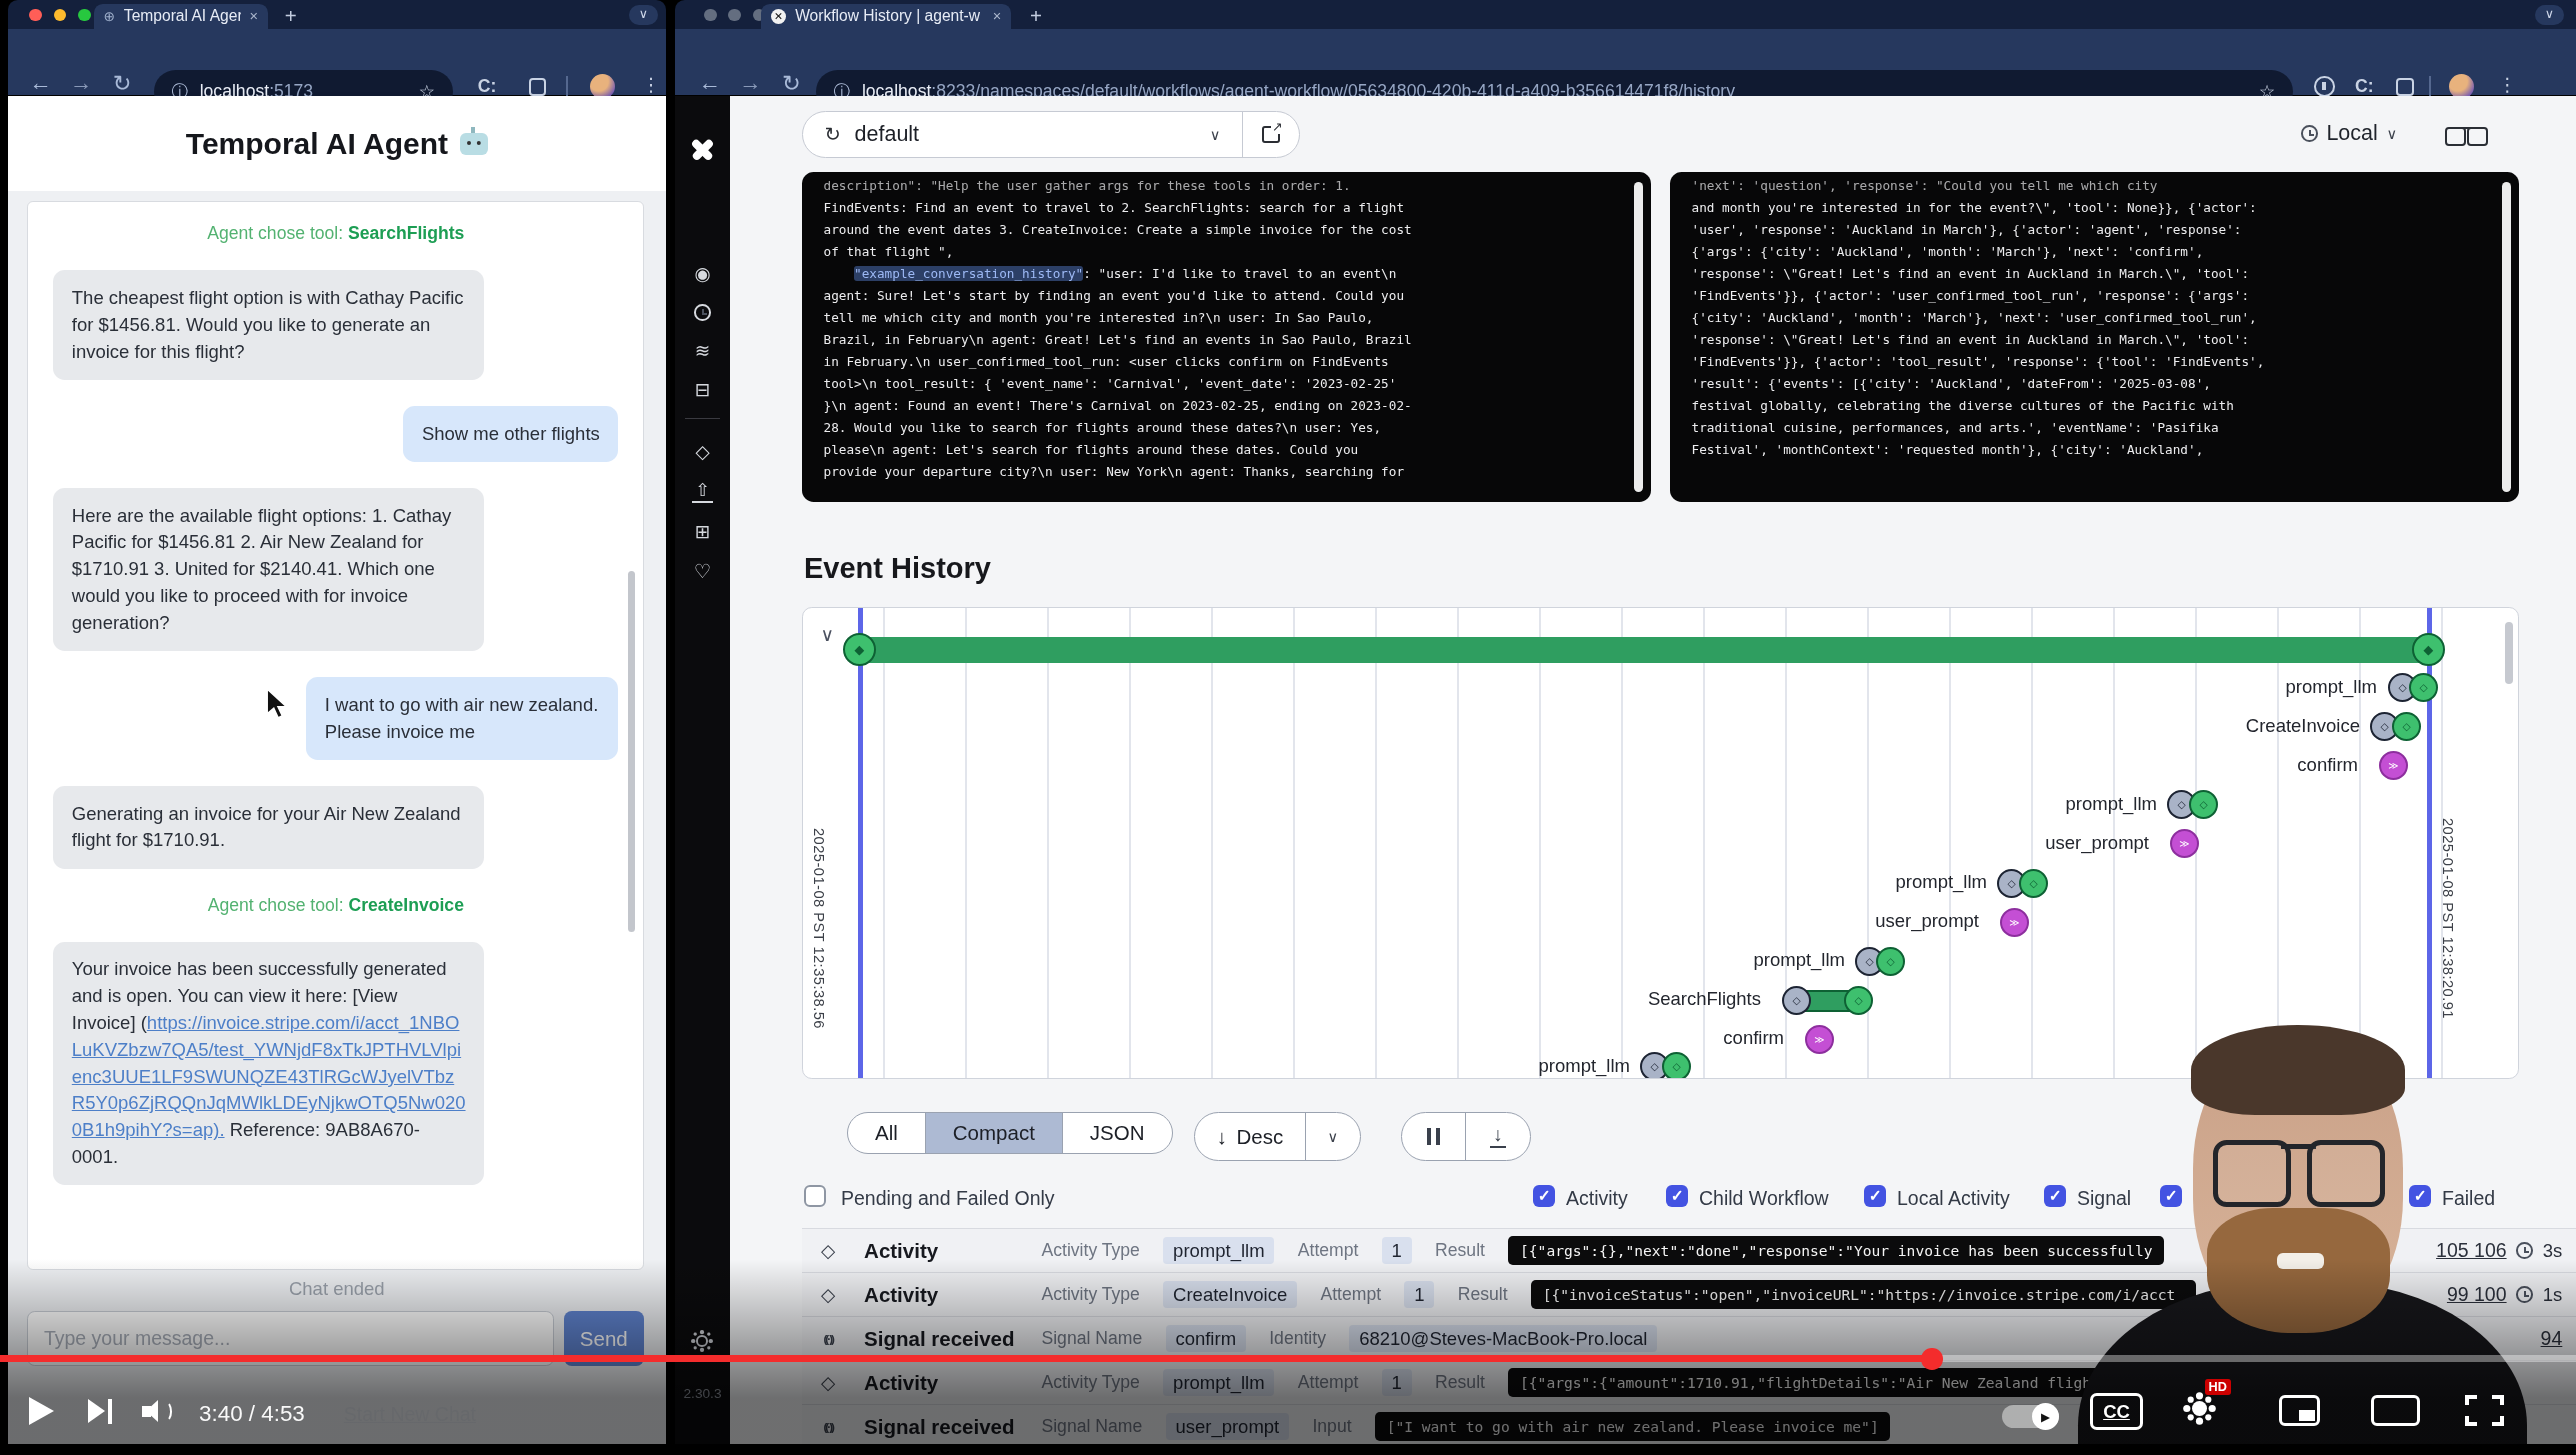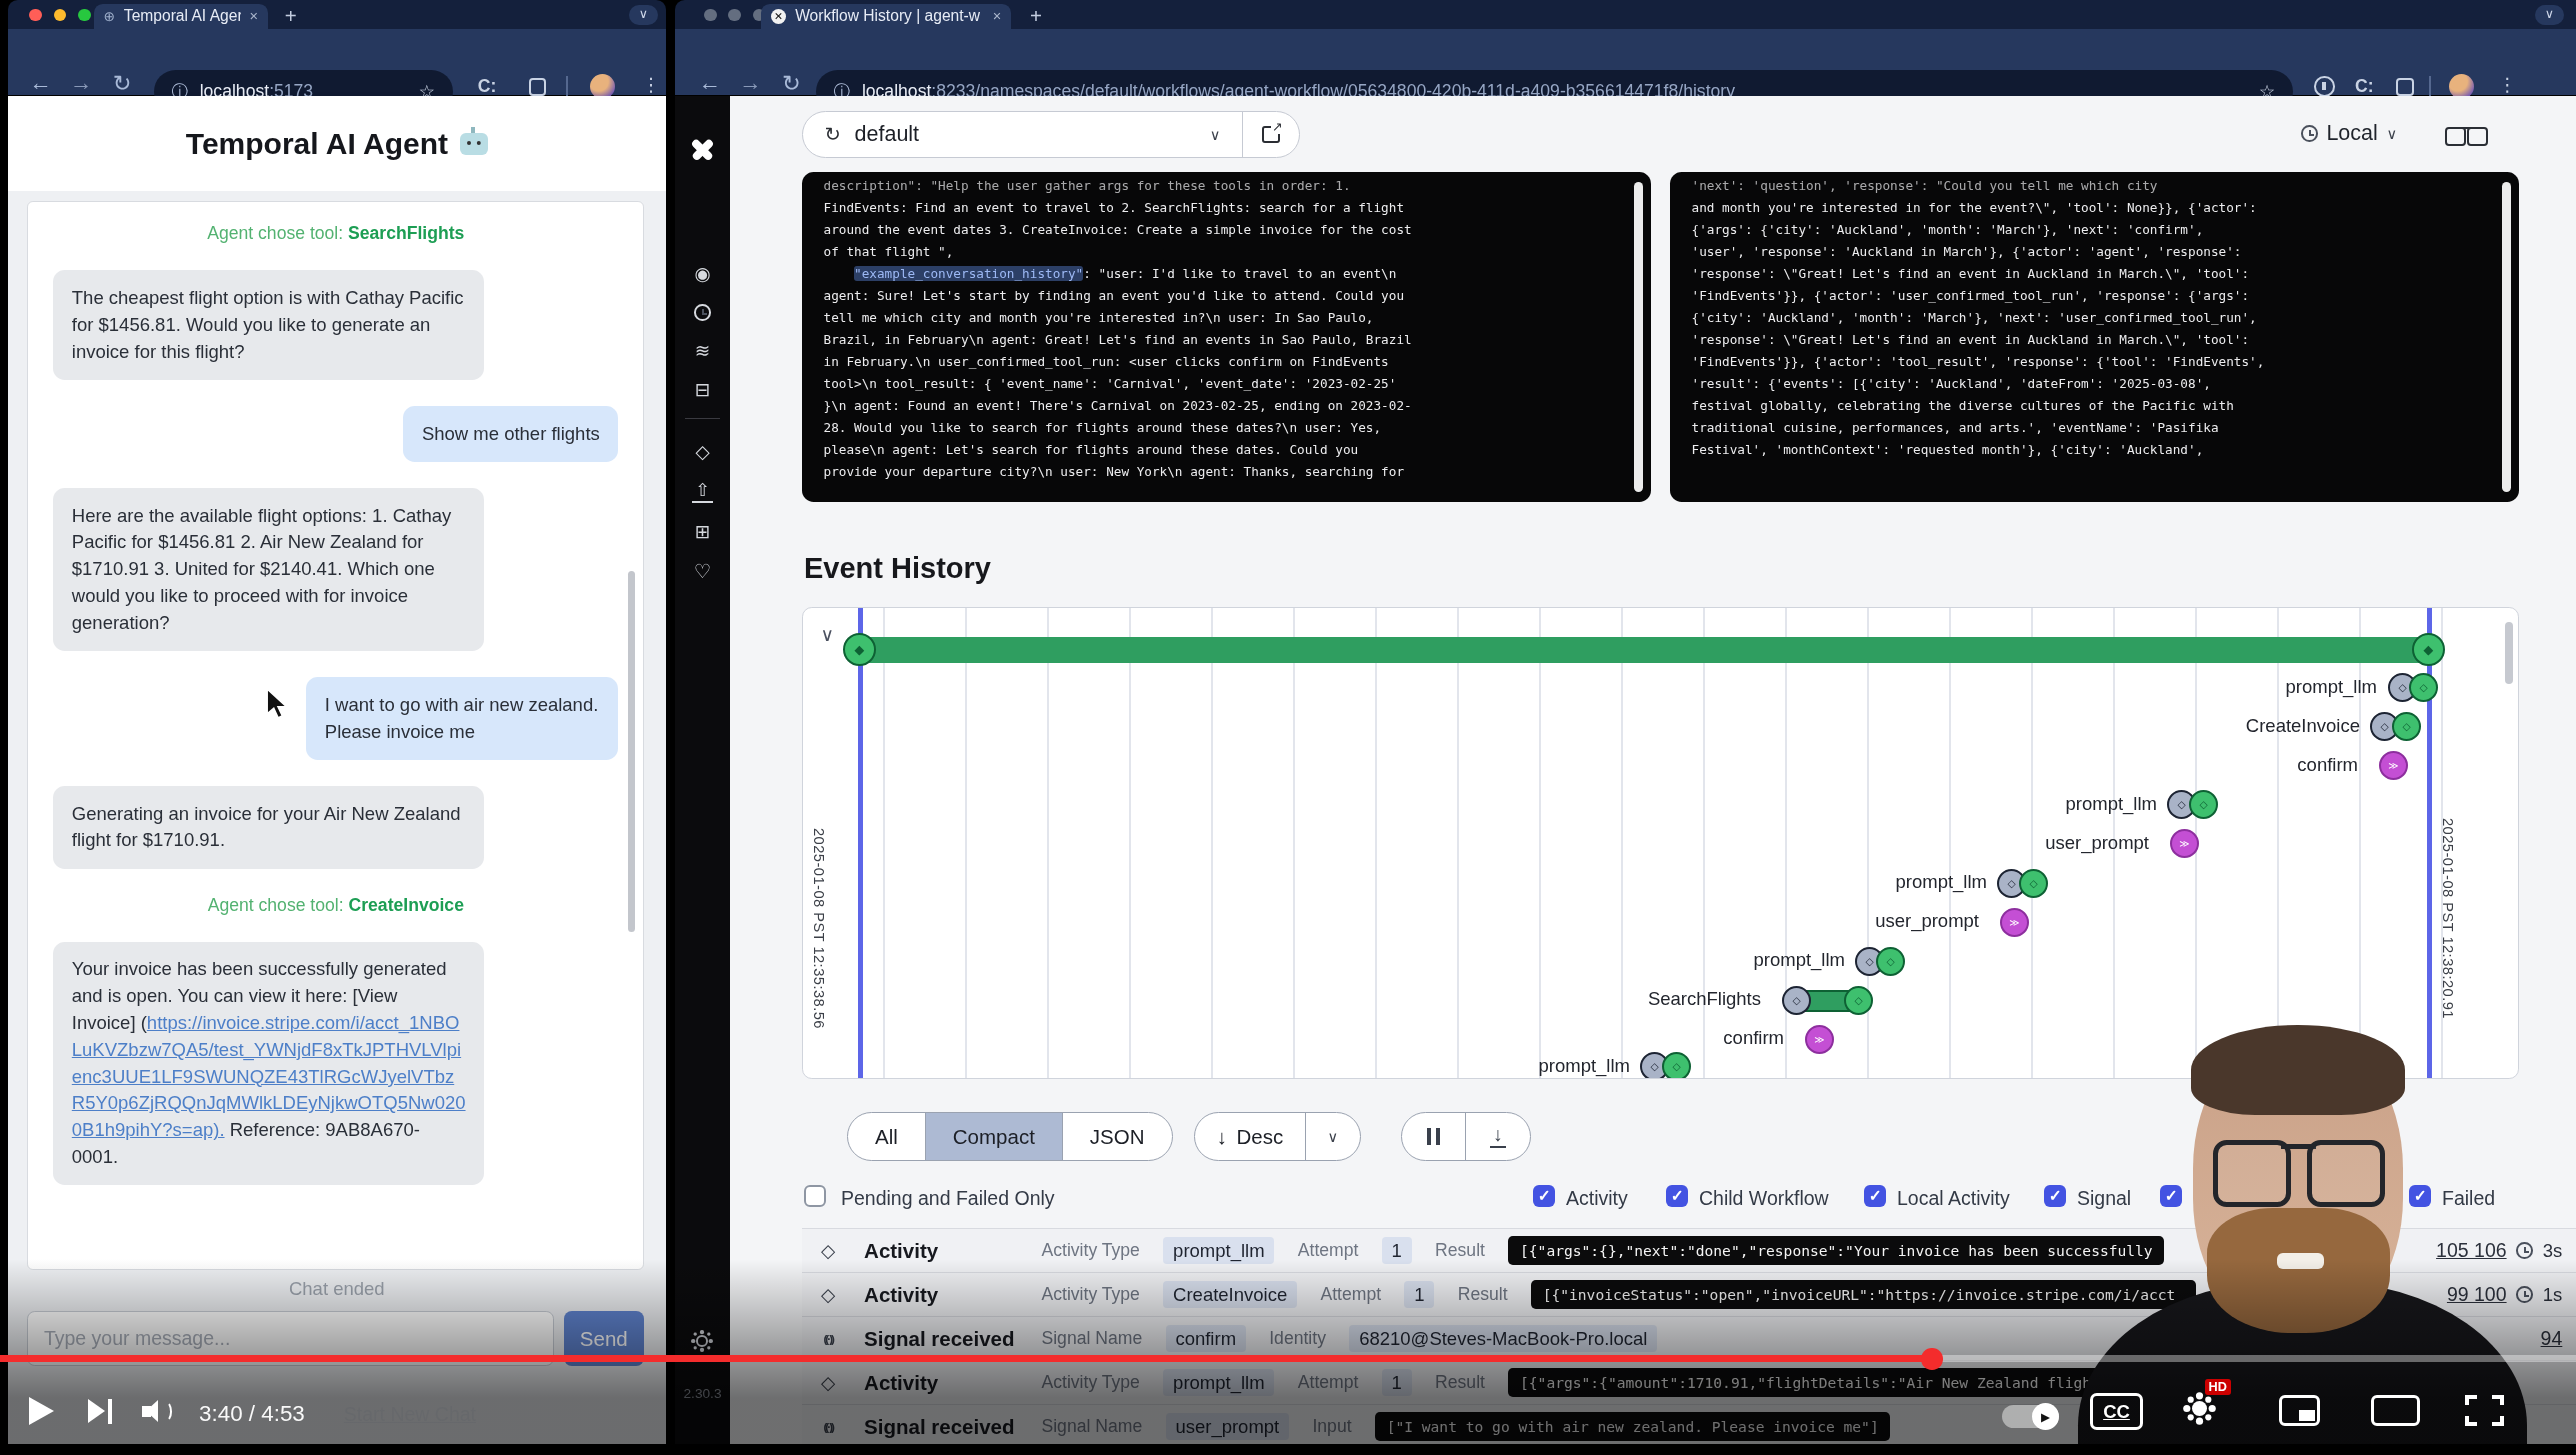--- a/index.html
+++ b/index.html
@@ -112,21 +112,21 @@
         color:#0e6134;font-size:12.7px;display:flex;align-items:center;justify-content:center;top:25px;}
   .axis{position:absolute;writing-mode:vertical-rl;font-size:14.6px;color:#3c4048;letter-spacing:0.5px;}
   .tl-label{position:absolute;font-size:18.5px;color:#23262e;white-space:nowrap;transform:translateY(-55%);}
   .ec{position:absolute;width:29px;height:29px;border-radius:50%;display:flex;align-items:center;justify-content:center;font-size:10.7px;}
   .ec.gray{background:#a9b3c7;border:2.9px solid #1d2433;color:#1d2433;z-index:2;}
   .ec.green{background:#3ec06e;border:2.9px solid #0e6134;color:#0e6134;z-index:3;}
   .ec.magenta{background:#c44fd4;border:2.9px solid #8d2f9e;color:#fff;font-size:9.8px;z-index:2;}
   .ebar{position:absolute;height:21.5px;background:#2f9e60;border:2px solid #0e6134;z-index:1;}
   .tl-scroll{position:absolute;right:4.9px;top:13.7px;width:7.8px;height:62px;background:#c6c9d0;border-radius:3.9px;}
 
-  .seg{position:absolute;left:847px;top:1112px;height:49px;display:flex;border:1.5px solid #9aa2b0;border-radius:24.4px;overflow:hidden;background:#fff;}
+  .seg{position:absolute;left:847px;top:1112px;height:42px;display:flex;border:1.5px solid #9aa2b0;border-radius:24.4px;overflow:hidden;background:#fff;}
   .seg .opt{display:flex;align-items:center;justify-content:center;font-size:20.5px;color:#1c1f26;border-right:1.5px solid #9aa2b0;padding:0 27px;}
   .seg .opt:last-child{border-right:none;}
   .seg .opt.sel{background:#adbad3;}
   .descbtn{position:absolute;left:1194px;top:1112px;height:49px;display:flex;border:1.5px solid #9aa2b0;border-radius:24.4px;background:#fff;overflow:hidden;}
   .descbtn .d1{display:flex;align-items:center;gap:9.8px;padding:0 21.5px;font-size:20.5px;color:#1c1f26;}
   .descbtn .d2{width:55px;border-left:1.5px solid #9aa2b0;display:flex;align-items:center;justify-content:center;color:#3c414c;font-size:14.6px;}
   .pdl{position:absolute;left:1401px;top:1112px;height:49px;display:flex;border:1.5px solid #9aa2b0;border-radius:24.4px;background:#fff;overflow:hidden;}
   .pdl .cell{width:64px;display:flex;align-items:center;justify-content:center;color:#3a404c;font-size:19.5px;}
   .pdl .cell:first-child{border-right:1.5px solid #9aa2b0;}
   .pbars{display:inline-flex;gap:4.9px;}
@@ -341,22 +341,22 @@
       <div class="code-line">tool&gt;\n tool_result: { 'event_name': 'Carnival', 'event_date': '2023-02-25'</div>
       <div class="code-line">}\n agent: Found an event! There's Carnival on 2023-02-25, ending on 2023-02-</div>
       <div class="code-line">28. Would you like to search for flights around these dates?\n user: Yes,</div>
       <div class="code-line">please\n agent: Let's search for flights around these dates. Could you</div>
       <div class="code-line">provide your departure city?\n user: New York\n agent: Thanks, searching for</div>
     </div>
   <div class="codepanel" id="code-right" style="left:1670px;width:849px;">
       <div class="scroll"></div>
       <div class="code-line partial">'next': 'question', 'response': "Could you tell me which city</div>
       <div class="code-line">and month you're interested in for the event?\", 'tool': None}}, {'actor':</div>
+      <div class="code-line">'user', 'response': 'Auckland in March'}, {'actor': 'agent', 'response':</div>
       <div class="code-line">{'args': {'city': 'Auckland', 'month': 'March'}, 'next': 'confirm',</div>
-      <div class="code-line">'user', 'response': 'Auckland in March'}, {'actor': 'agent', 'response':</div>
       <div class="code-line">'response': \"Great! Let's find an event in Auckland in March.\", 'tool':</div>
       <div class="code-line">'FindEvents'}}, {'actor': 'user_confirmed_tool_run', 'response': {'args':</div>
       <div class="code-line">{'city': 'Auckland', 'month': 'March'}, 'next': 'user_confirmed_tool_run',</div>
       <div class="code-line">'response': \"Great! Let's find an event in Auckland in March.\", 'tool':</div>
       <div class="code-line">'FindEvents'}}, {'actor': 'tool_result', 'response': {'tool': 'FindEvents',</div>
       <div class="code-line">'result': {'events': [{'city': 'Auckland', 'dateFrom': '2025-03-08',</div>
       <div class="code-line">festival globally, celebrating the diverse cultures of the Pacific with</div>
       <div class="code-line">traditional cuisine, performances, and arts.', 'eventName': 'Pasifika</div>
       <div class="code-line">Festival', 'monthContext': 'requested month'}, {'city': 'Auckland',</div>
     </div>

